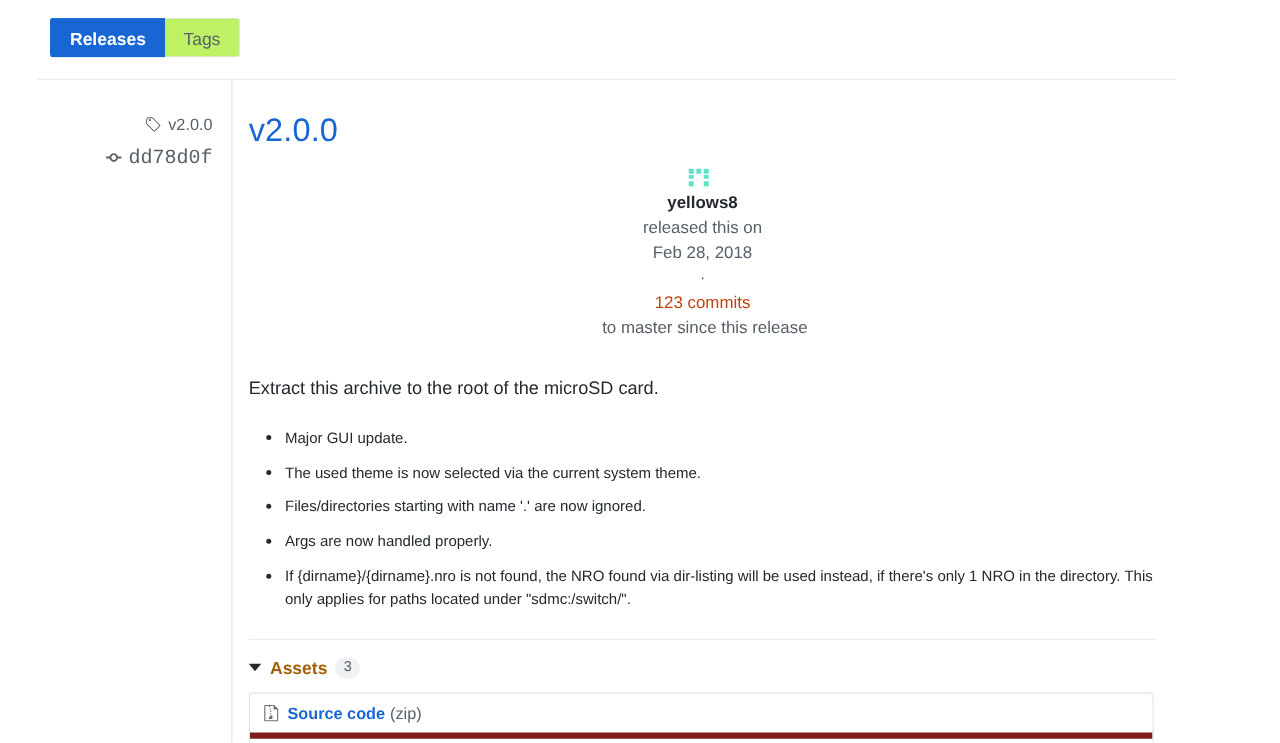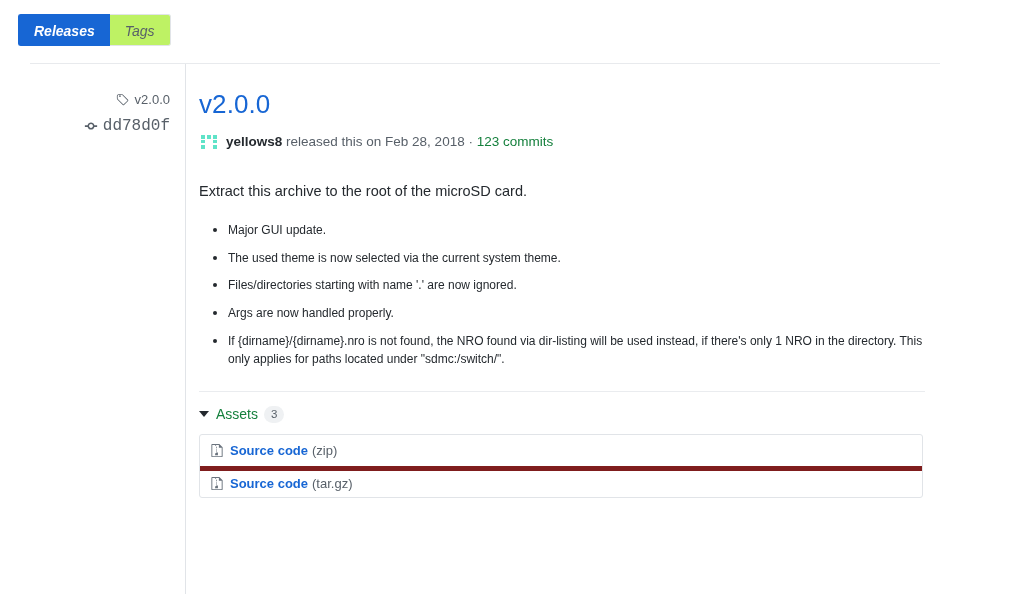--- a/index.html
+++ b/index.html
@@ -14,24 +14,23 @@
     color: #24292e;
     font-size: 14px;
     -webkit-font-smoothing: antialiased;
     overflow: hidden;
     position: relative;
   }
 
   
   .tabbar {
     position: absolute;
-    left: 18px;
+    left: 40px;
     top: 14px;
     display: flex;
-    font-style: italic;
   }
   .tab {
     height: 32px;
     line-height: 32px;
     padding: 0 15px;
     font-size: 14px;
     font-weight: bold;
     border: 1px solid #1766d4;
     box-sizing: border-box;
     cursor: pointer;
@@ -123,37 +122,38 @@
     display: inline-block;
   }
   .byline {
     margin-top: 11px;
     font-size: 13.5px;
     color: #586069;
     display: flex;
     align-items: center;
     gap: 0;
     line-height: 20px;
+    flex-direction: column;
   }
   .avatar {
     width: 20px;
     height: 20px;
     flex: none;
     margin-right: 7px;
     border-radius: 3px;
     background: #ffffff;
     overflow: hidden;
   }
   .author {
     color: #24292e;
     font-weight: bold;
     cursor: pointer;
   }
   .link-blue {
-    color: #15803d;
+    color: #c2410c;
     text-decoration: none;
     cursor: pointer;
   }
   .byline-sep { white-space: pre; }
 
   .para {
     margin-top: 29px;
     font-size: 14.5px;
     color: #24292e;
     line-height: 1.5;
@@ -192,22 +192,22 @@
     width: 0;
     height: 0;
     border-left: 5px solid transparent;
     border-right: 5px solid transparent;
     border-top: 6px solid #24292e;
     flex: none;
     margin-right: 1px;
   }
   .assets-label {
     font-size: 14px;
-    font-weight: normal;
-    color: #15803d;
+    font-weight: bold;
+    color: #a16207;
   }
   .assets-count {
     font-size: 11.5px;
     color: #586069;
     background: #eff1f3;
     border-radius: 10px;
     padding: 1px 7px;
     line-height: 15px;
     font-weight: normal;
   }
@@ -305,20 +305,21 @@
         <rect x="2" y="13" width="4" height="4" fill="#5fe3c8"></rect>
         <rect x="14" y="13" width="4" height="4" fill="#5fe3c8"></rect>
         <rect x="8" y="13" width="4" height="4" fill="#ffffff"></rect>
       </svg>
     </span>
     <span class="author">yellows8</span>
     <span class="byline-sep"> released this on </span>
     <span>Feb 28, 2018</span>
     <span class="byline-sep"> · </span>
     <span class="link-blue">123 commits</span>
+    <span class="byline-sep"> to master since this release</span>
   </div>
 
   <div class="para">Extract this archive to the root of the microSD card.</div>
 
   <ul class="changelog">
     <li>Major GUI update.</li>
     <li>The used theme is now selected via the current system theme.</li>
     <li>Files/directories starting with name '.' are now ignored.</li>
     <li>Args are now handled properly.</li>
     <li>If {dirname}/{dirname}.nro is not found, the NRO found via dir-listing will be used instead, if there's only 1 NRO in the directory. This only applies for paths located under "sdmc:/switch/".</li>

